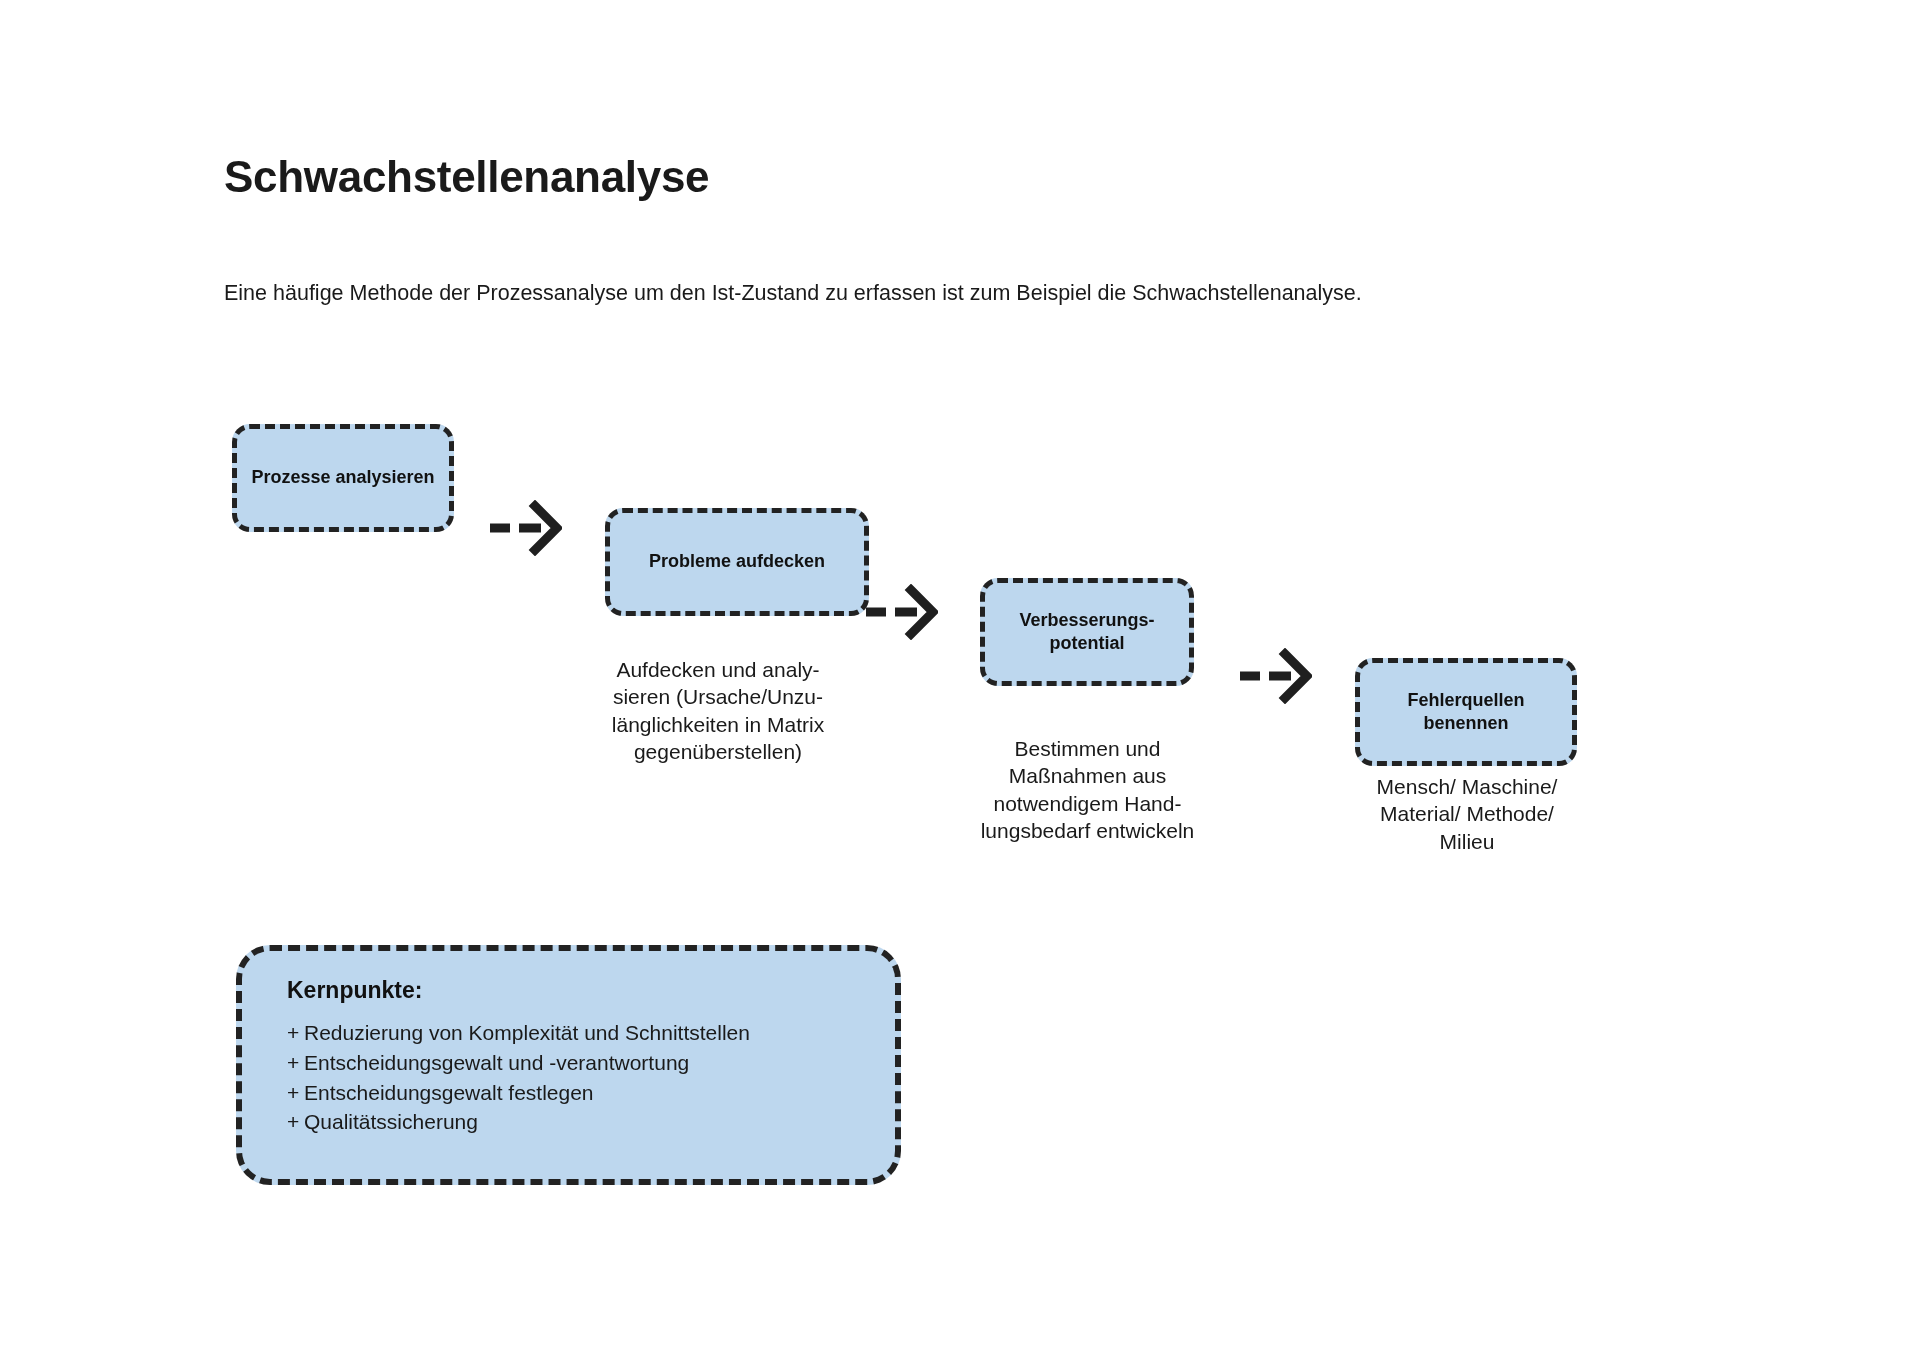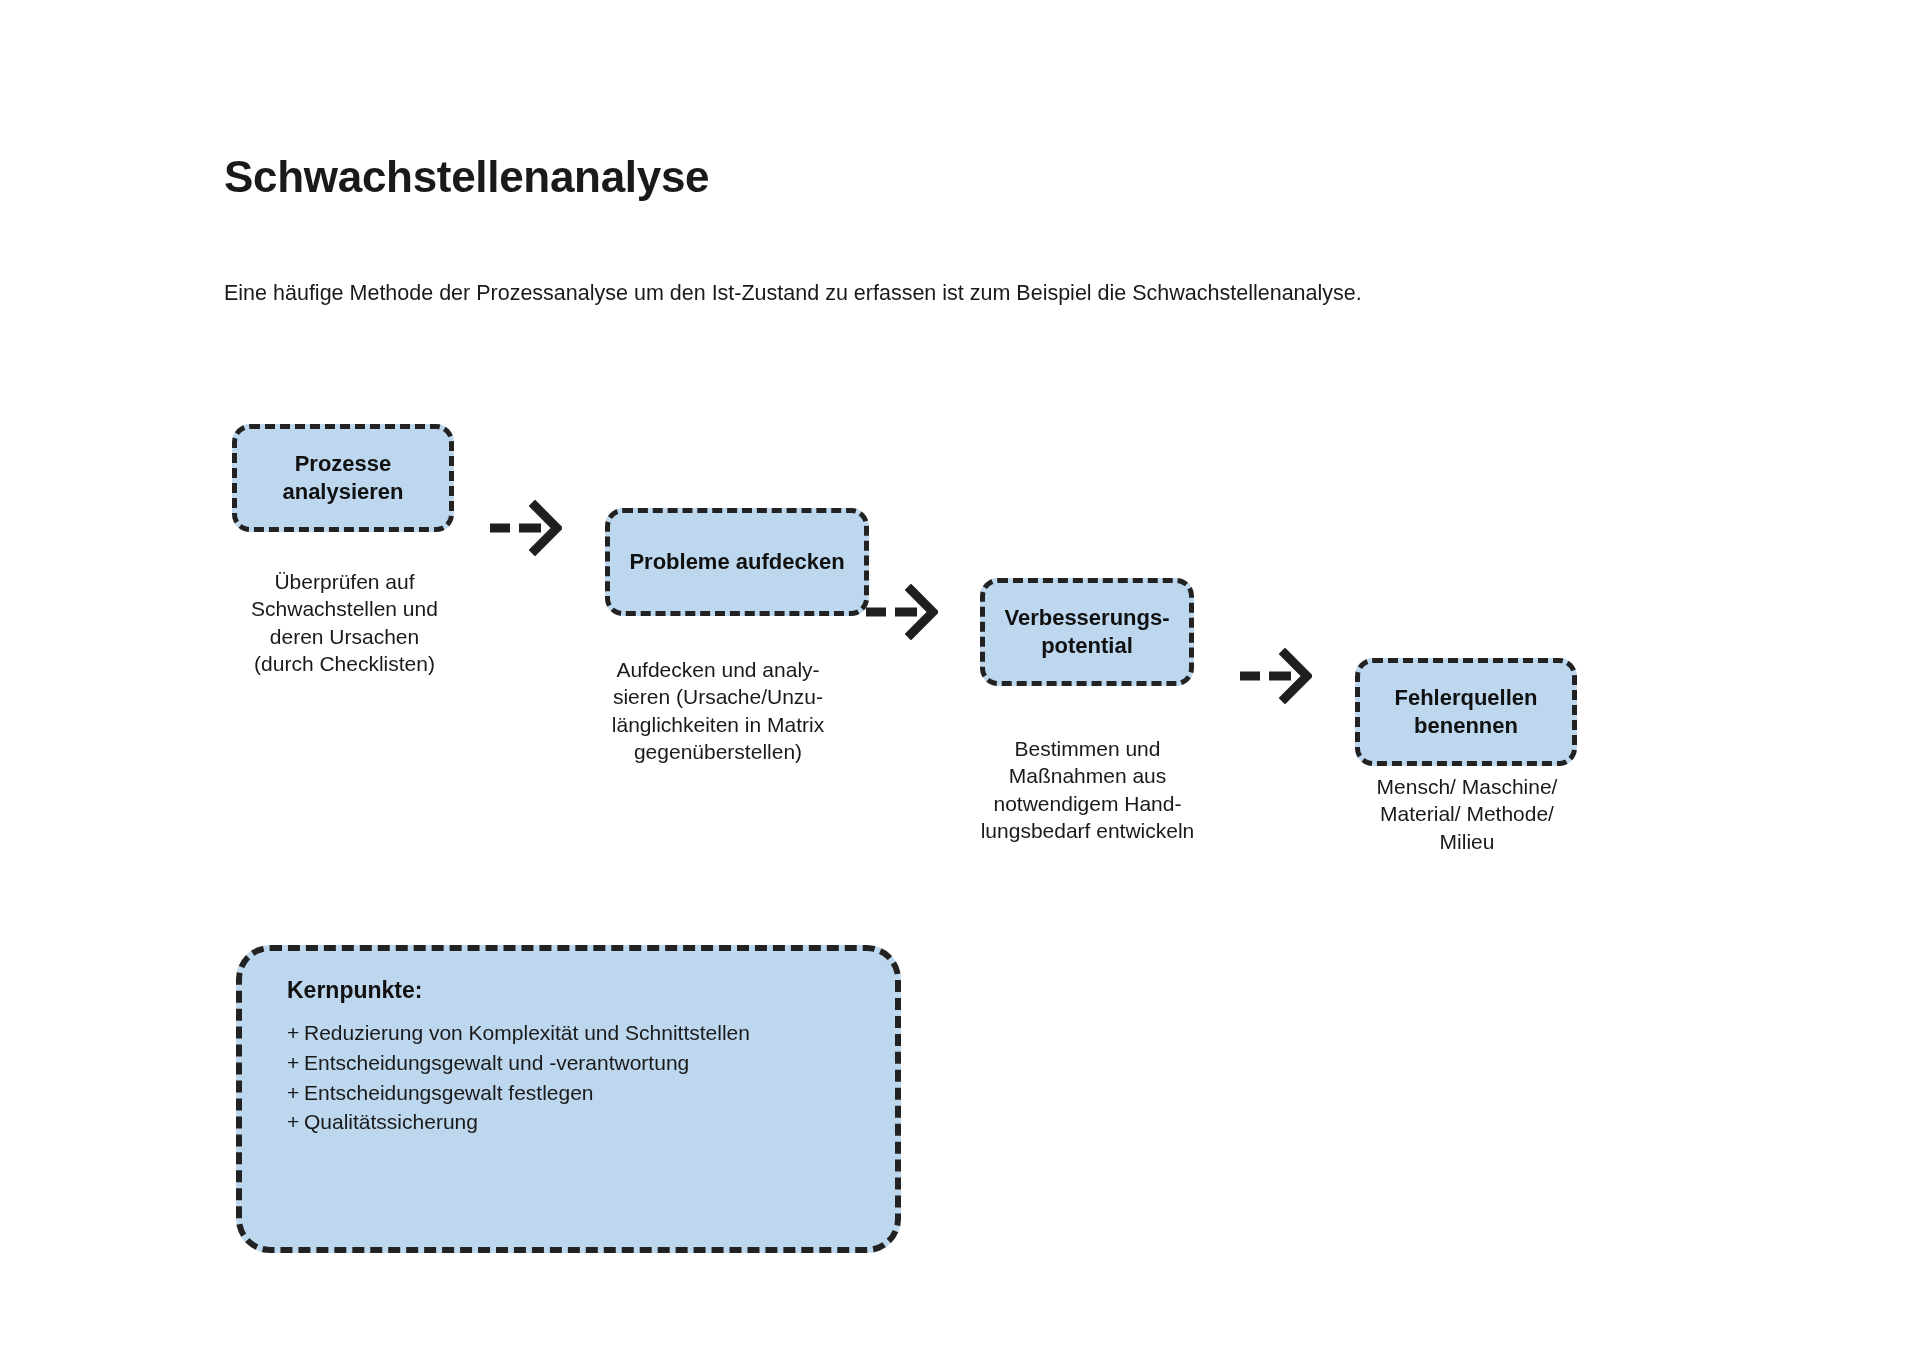--- a/index.html
+++ b/index.html
@@ -46,21 +46,21 @@
   .flow-box {
     position: absolute;
     background: #bdd7ee;
     border: 5px dashed #222222;
     border-radius: 18px;
     display: flex;
     align-items: center;
     justify-content: center;
     text-align: center;
     font-weight: 700;
-    font-size: 22px;
+    font-size: 18px;
     line-height: 1.28;
     color: #111111;
     padding: 4px 8px;
   }
 
   .flow-caption {
     position: absolute;
     text-align: center;
     font-size: 21px;
     line-height: 1.3;
@@ -76,21 +76,21 @@
     height: 56px;
   }
   .flow-arrow svg { display: block; width: 74px; height: 56px; }
 
   
   .kern-box {
     position: absolute;
     left: 236px;
     top: 945px;
     width: 665px;
-    height: 308px;
+    height: 240px;
     background: #bdd7ee;
     border: 6px dashed #222222;
     border-radius: 34px;
     padding: 26px 0 0 45px;
   }
   .kern-title {
     font-size: 23px;
     font-weight: 700;
     color: #111111;
     margin-bottom: 14px;
@@ -109,24 +109,20 @@
 <body>
 
 <div id="page">
 
   <h1 class="page-title">Schwachstellenanalyse</h1>
 
   <p class="intro-text">Eine häufige Methode der Prozessanalyse um den Ist-Zustand zu erfassen ist zum Beispiel die Schwachstellenanalyse.</p>
 
   <div class="flow-box" style="left:232px; top:424px; width:222px; height:108px;">Prozesse
 analysieren</div>
-  <div class="flow-caption" style="left:222px; top:568px; width:245px;">Überprüfen auf
-Schwachstellen und
-deren Ursachen
-(durch Checklisten)</div>
 
   <div class="flow-arrow" style="left:488px; top:500px;">
     <svg viewBox="0 0 74 56" xmlns="http://www.w3.org/2000/svg">
       <line x1="2" y1="28" x2="22" y2="28" stroke="#1f1f1f" stroke-width="9" stroke-linecap="butt"></line>
       <line x1="31" y1="28" x2="53" y2="28" stroke="#1f1f1f" stroke-width="9" stroke-linecap="butt"></line>
       <polyline points="47,6 69,28 47,50" fill="none" stroke="#1f1f1f" stroke-width="9" stroke-linecap="square" stroke-linejoin="miter"></polyline>
     </svg>
   </div>
 
   <div class="flow-box" style="left:605px; top:508px; width:264px; height:108px;">Probleme

